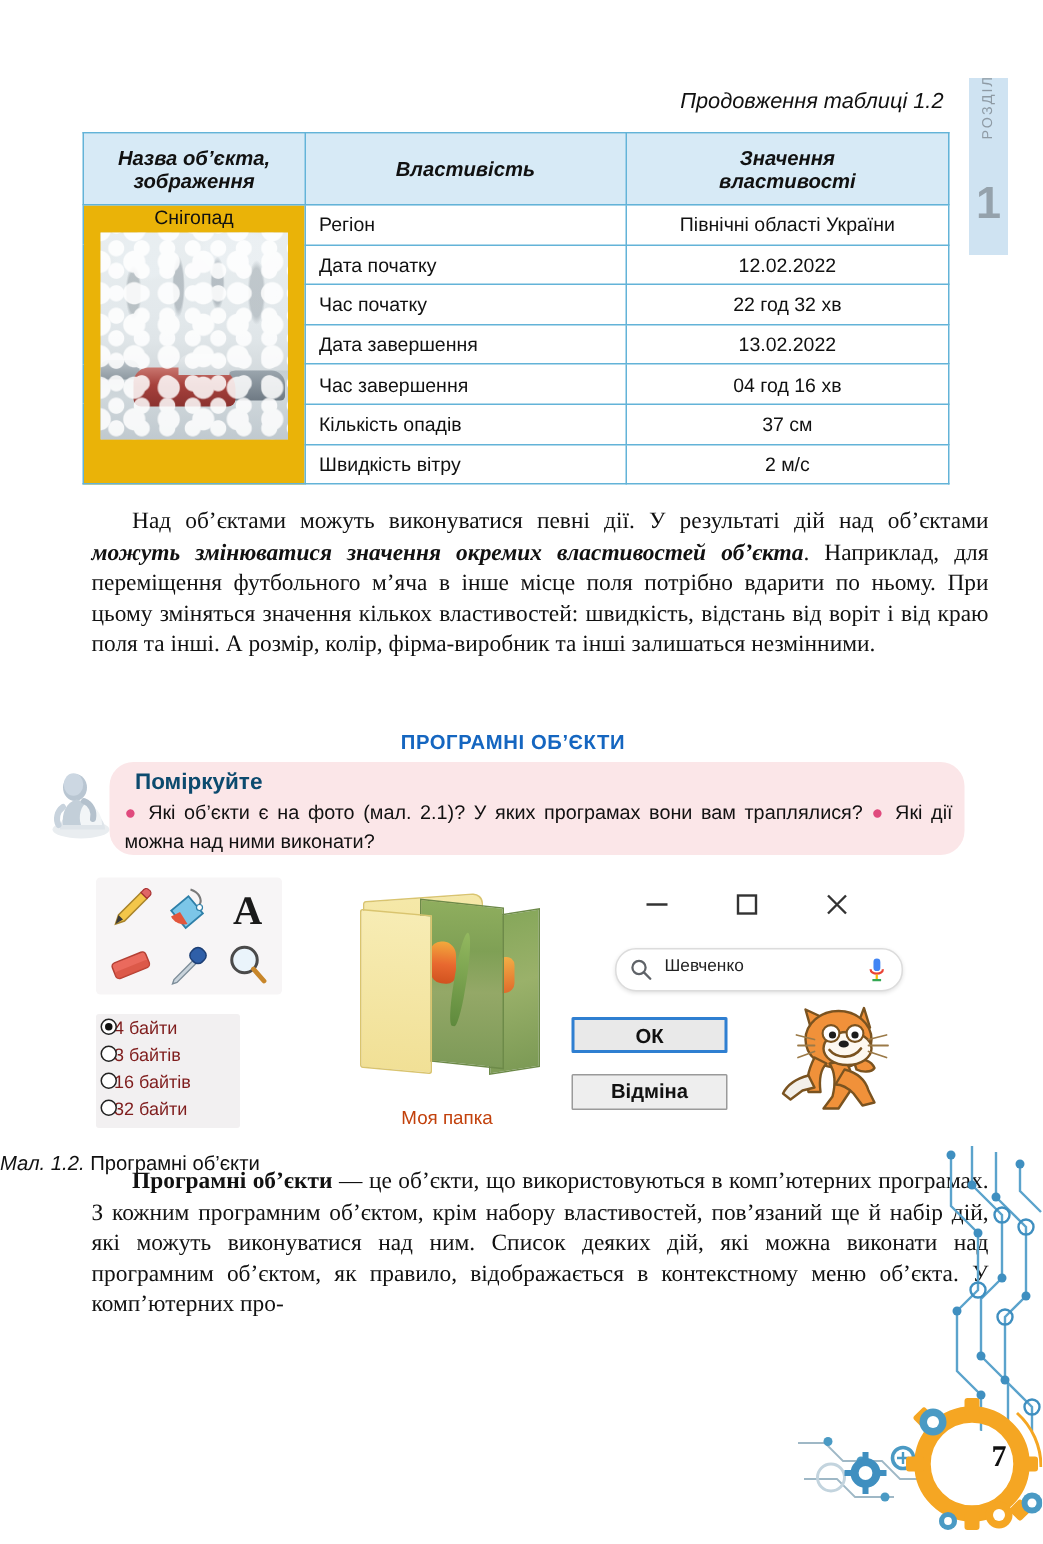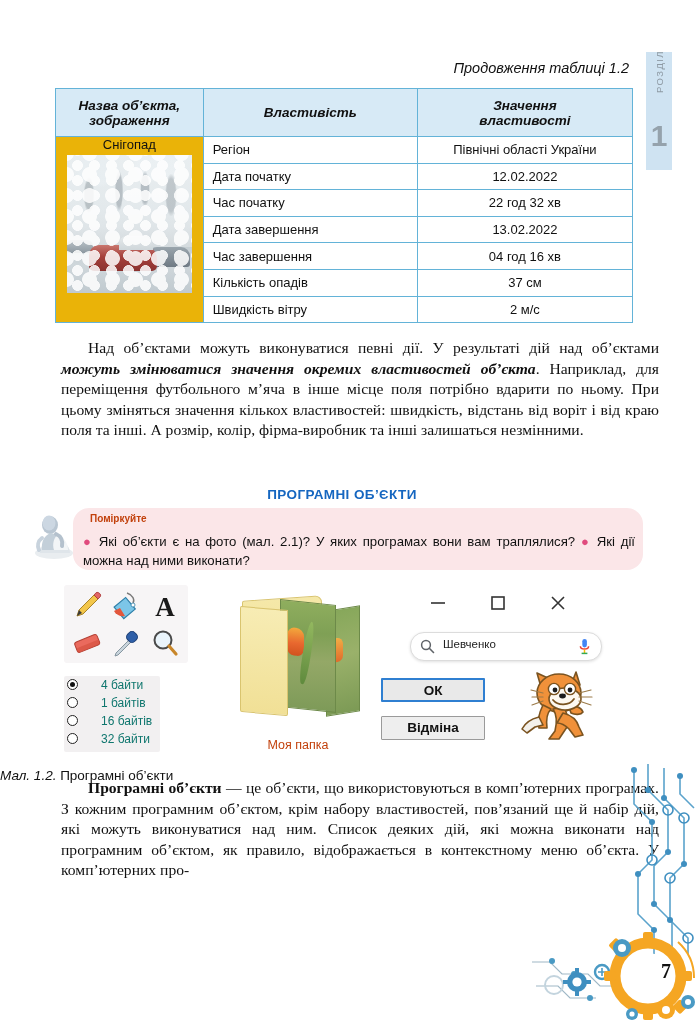--- a/index.html
+++ b/index.html
@@ -130,21 +130,21 @@
   }
 
   
   .thinkbox{
     position:absolute;left:73px;top:508px;width:570px;min-height:62px;
     background:#fbe6e8;border-radius:16px;
     font-family:"Liberation Sans", sans-serif;
   }
   .thinkbox .tb-title{
     position:absolute;left:17px;top:5px;
-    font-size:10px;font-weight:bold;color:#c2410c;
+    font-size:15px;font-weight:bold;color:#0c4a6e;
   }
   .thinkbox .tb-text{
     position:absolute;left:10px;top:25px;width:552px;
     font-size:13.2px;line-height:18.5px;color:#111;text-align:justify;
   }
   .bul{color:#e04a7d;font-size:13px;}
   .figure3d{
     position:absolute;left:30px;top:508px;width:48px;height:52px;
   }
 
@@ -158,22 +158,22 @@
   .toolpanel .tool{position:absolute;width:34px;height:34px;}
   .tp-0{left:6px;top:4px;}  .tp-1{left:45px;top:4px;}  .tp-2{left:84px;top:4px;}
   .tp-3{left:6px;top:41px;} .tp-4{left:45px;top:41px;} .tp-5{left:84px;top:41px;}
 
   .radiopanel{
     position:absolute;left:64px;top:96px;width:96px;height:76px;
     background:#f2f0f1;border-radius:2px;
     font-family:"Liberation Sans", sans-serif;
   }
   .radiopanel .ritem{
-    position:relative;height:18px;line-height:18px;padding-left:37px;
-    font-size:12px;color:#0f766e;
+    position:relative;height:18px;line-height:18px;padding-left:12px;
+    font-size:12px;color:#7f1d1d;
   }
   .radiopanel .rdot{
     position:absolute;left:3px;top:3px;width:11px;height:11px;
     border:1.4px solid #222;border-radius:50%;background:#fff;box-sizing:border-box;
   }
   .radiopanel .ritem.on .rdot:after{
     content:"";position:absolute;left:1.6px;top:1.6px;width:5px;height:5px;
     background:#111;border-radius:50%;
   }
 
@@ -411,21 +411,21 @@
       </div>
     </div>
 
     <div class="radiopanel">
       <div class="ritem on">
         <span class="rdot"></span>
         <span>4 байти</span>
       </div>
       <div class="ritem">
         <span class="rdot"></span>
-        <span>1 байтів</span>
+        <span>3 байтів</span>
       </div>
       <div class="ritem">
         <span class="rdot"></span>
         <span>16 байтів</span>
       </div>
       <div class="ritem">
         <span class="rdot"></span>
         <span>32 байти</span>
       </div>
     </div>

